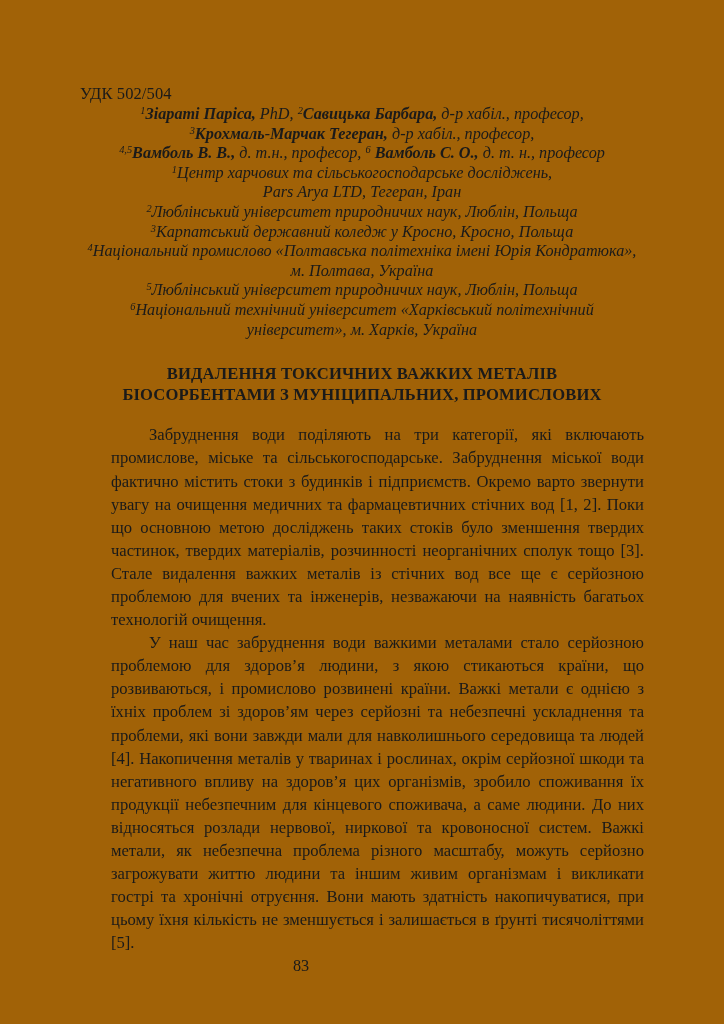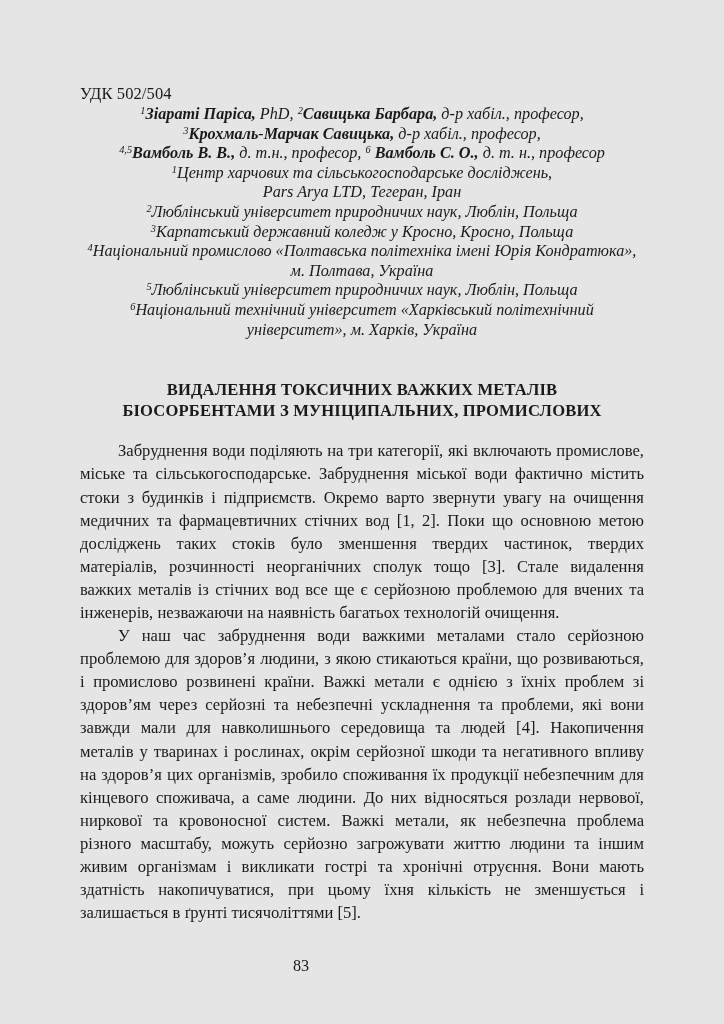--- a/index.html
+++ b/index.html
@@ -17,21 +17,21 @@
     color: #1a1a1a;
     -webkit-font-smoothing: antialiased;
   }
 
   .page {
     position: absolute;
     left: 0;
     top: 0;
     width: 724px;
     height: 1024px;
-    background: #e5e5e5;
+    background: #a16207;
   }
 
   
   .content {
     position: absolute;
     left: 80px;
     top: 84px;
     width: 564px;
   }
 
@@ -70,37 +70,38 @@
   .affils {
     text-align: center;
     font-style: italic;
     font-size: 16.2px;
     line-height: 19.6px;
   }
   .affils .ln { display: block; }
 
   
   .title {
-    margin-top: 40px;
+    margin-top: 24px;
     text-align: center;
     font-weight: bold;
     font-size: 16.6px;
     line-height: 20.6px;
     letter-spacing: 0.15px;
   }
   .title .ln { display: block; }
 
   
   .body-text {
     margin-top: 18px;
     font-size: 16.6px;
     line-height: 23.1px;
     text-align: justify;
     text-justify: inter-word;
     hyphens: none;
+    margin-left: 31px;
   }
   .body-text p {
     margin: 0;
     text-indent: 38px;
   }
 
   
   .folio {
     position: absolute;
     left: 0;
@@ -115,21 +116,21 @@
 <body>
 
 <div class="page">
 
   <div class="content">
 
     <div class="udc">УДК 502/504</div>
 
     <div class="authors">
         <span class="ln"><sup>1</sup><b>Зіараті Паріса,</b><span> PhD, </span><sup>2</sup><b>Савицька Барбара,</b><span> д-р хабіл., професор,</span></span>
-        <span class="ln"><sup>3</sup><b>Крохмаль-Марчак Савицька,</b><span> д-р хабіл., професор,</span></span>
+        <span class="ln"><sup>3</sup><b>Крохмаль-Марчак Тегеран,</b><span> д-р хабіл., професор,</span></span>
         <span class="ln"><sup>4,5</sup><b>Вамболь В. В.,</b><span> д. т.н., професор, </span><sup>6</sup><b> Вамболь С. О.,</b><span> д. т. н., професор</span></span>
       </div>
 
     <div class="affils">
         <span class="ln"><sup>1</sup><span>Центр харчових та сільськогосподарське досліджень,</span></span>
         <span class="ln"><span>Pars Arya LTD, Тегеран, Іран</span></span>
         <span class="ln"><sup>2</sup><span>Люблінський університет природничих наук, Люблін, Польща</span></span>
         <span class="ln"><sup>3</sup><span>Карпатський державний коледж у Кросно, Кросно, Польща</span></span>
         <span class="ln"><sup>4</sup><span>Національний промислово «Полтавська політехніка імені Юрія Кондратюка»,</span></span>
         <span class="ln"><span>м. Полтава, Україна</span></span>

